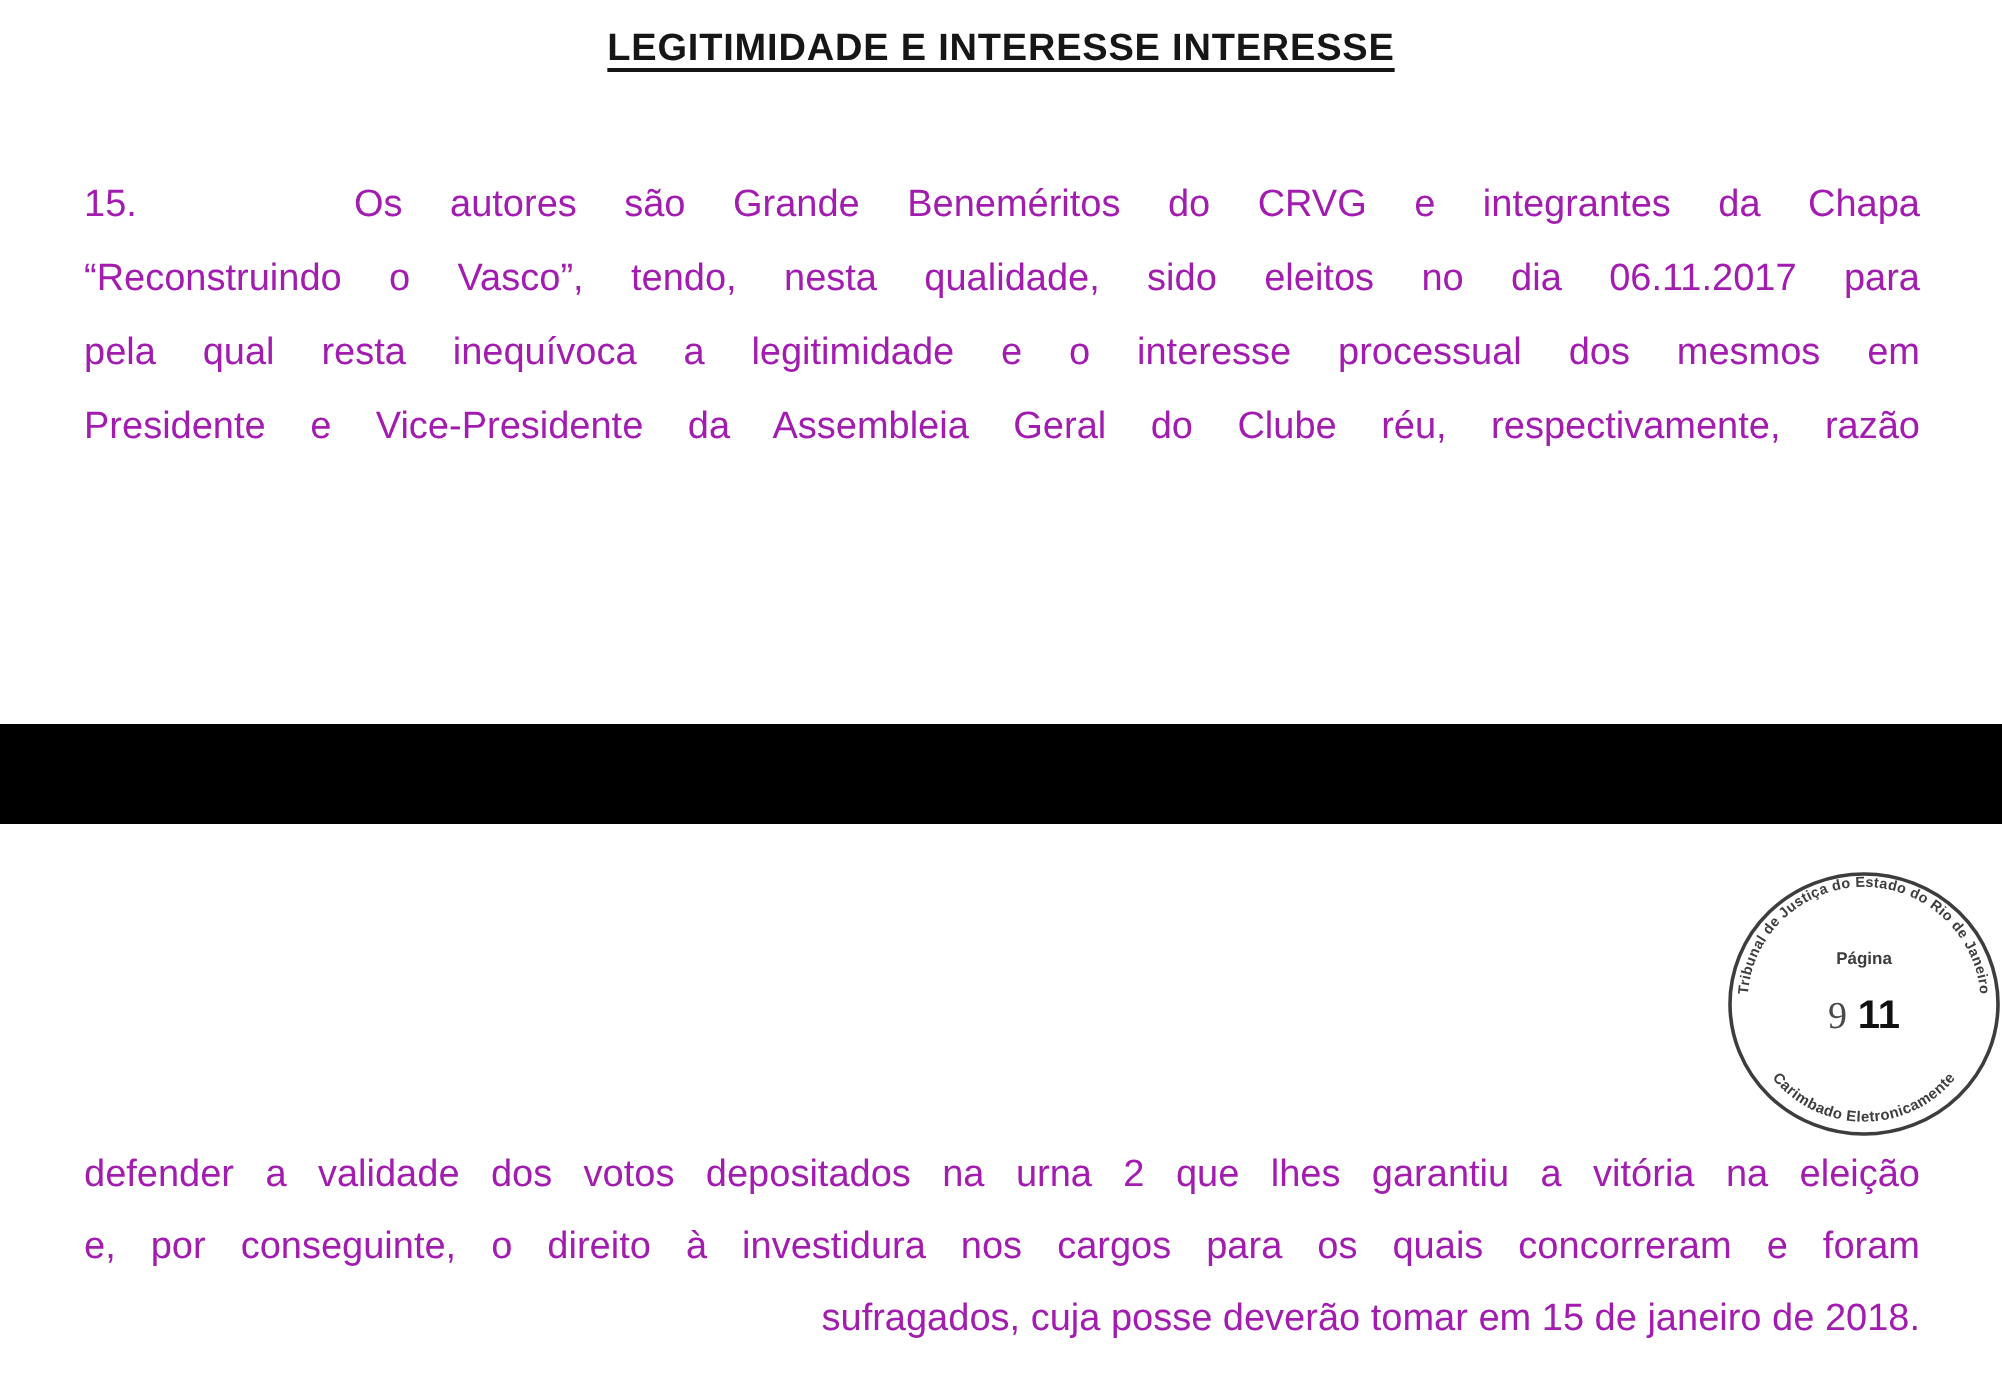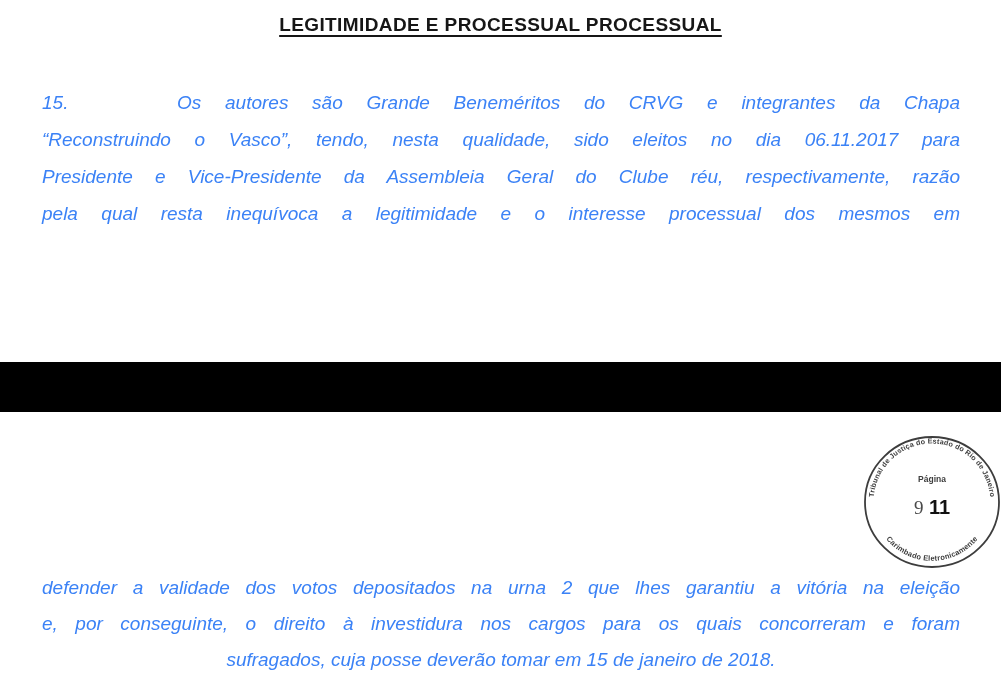--- a/index.html
+++ b/index.html
@@ -26,35 +26,34 @@
     text-decoration: underline;
     text-decoration-thickness: 2px;
     text-underline-offset: 4px;
   }
 
   .para {
     position: absolute;
     left: 42px;
     width: 918px;
     font-size: 19px;
-    color: #3b82f6;
-    font-style: italic;
+    color: #a21caf;
   }
   #para15 { top: 84px; }
   #paraFinal { top: 570px; }
 
   .jline {
     text-align: justify;
     text-align-last: justify;
     line-height: 37px;
     white-space: normal;
   }
   #paraFinal .jline { line-height: 36px; }
   .lline {
-    text-align: center;
+    text-align: right;
     line-height: 36px;
   }
   .pnum {
     display: inline-block;
     width: 135px;
   }
 
   .redaction-bar {
     position: absolute;
     left: 0; top: 362px;
@@ -68,30 +67,30 @@
     width: 140px; height: 136px;
   }
   .stamp svg { display: block; }
 </style>
 </head>
 <body>
 
 <div class="page">
 
   <div class="doc-title">
-    <span class="underlined">LEGITIMIDADE E PROCESSUAL PROCESSUAL</span>
+    <span class="underlined">LEGITIMIDADE E INTERESSE INTERESSE</span>
   </div>
 
   <div class="para" id="para15">
     <div class="jline">
       <span class="pnum">15.</span><span>Os autores são Grande Beneméritos do CRVG e integrantes da Chapa</span>
     </div>
     <div class="jline">“Reconstruindo o Vasco”, tendo, nesta qualidade, sido eleitos no dia 06.11.2017 para</div>
+    <div class="jline">pela qual resta inequívoca a legitimidade e o interesse processual dos mesmos em</div>
     <div class="jline">Presidente e Vice-Presidente da Assembleia Geral do Clube réu, respectivamente, razão</div>
-    <div class="jline">pela qual resta inequívoca a legitimidade e o interesse processual dos mesmos em</div>
   </div>
 
   <div class="redaction-bar"></div>
 
   <div class="stamp">
     <svg width="140" height="136" viewBox="0 0 140 136">
       <defs>
         <path id="arcTop" d="M 13,80 A 58.3,58.3 0 1 1 127,80" fill="none"></path>
         <path id="arcBottom" d="M 25,106 A 59,59 0 0 0 115,106" fill="none"></path>
       </defs>

